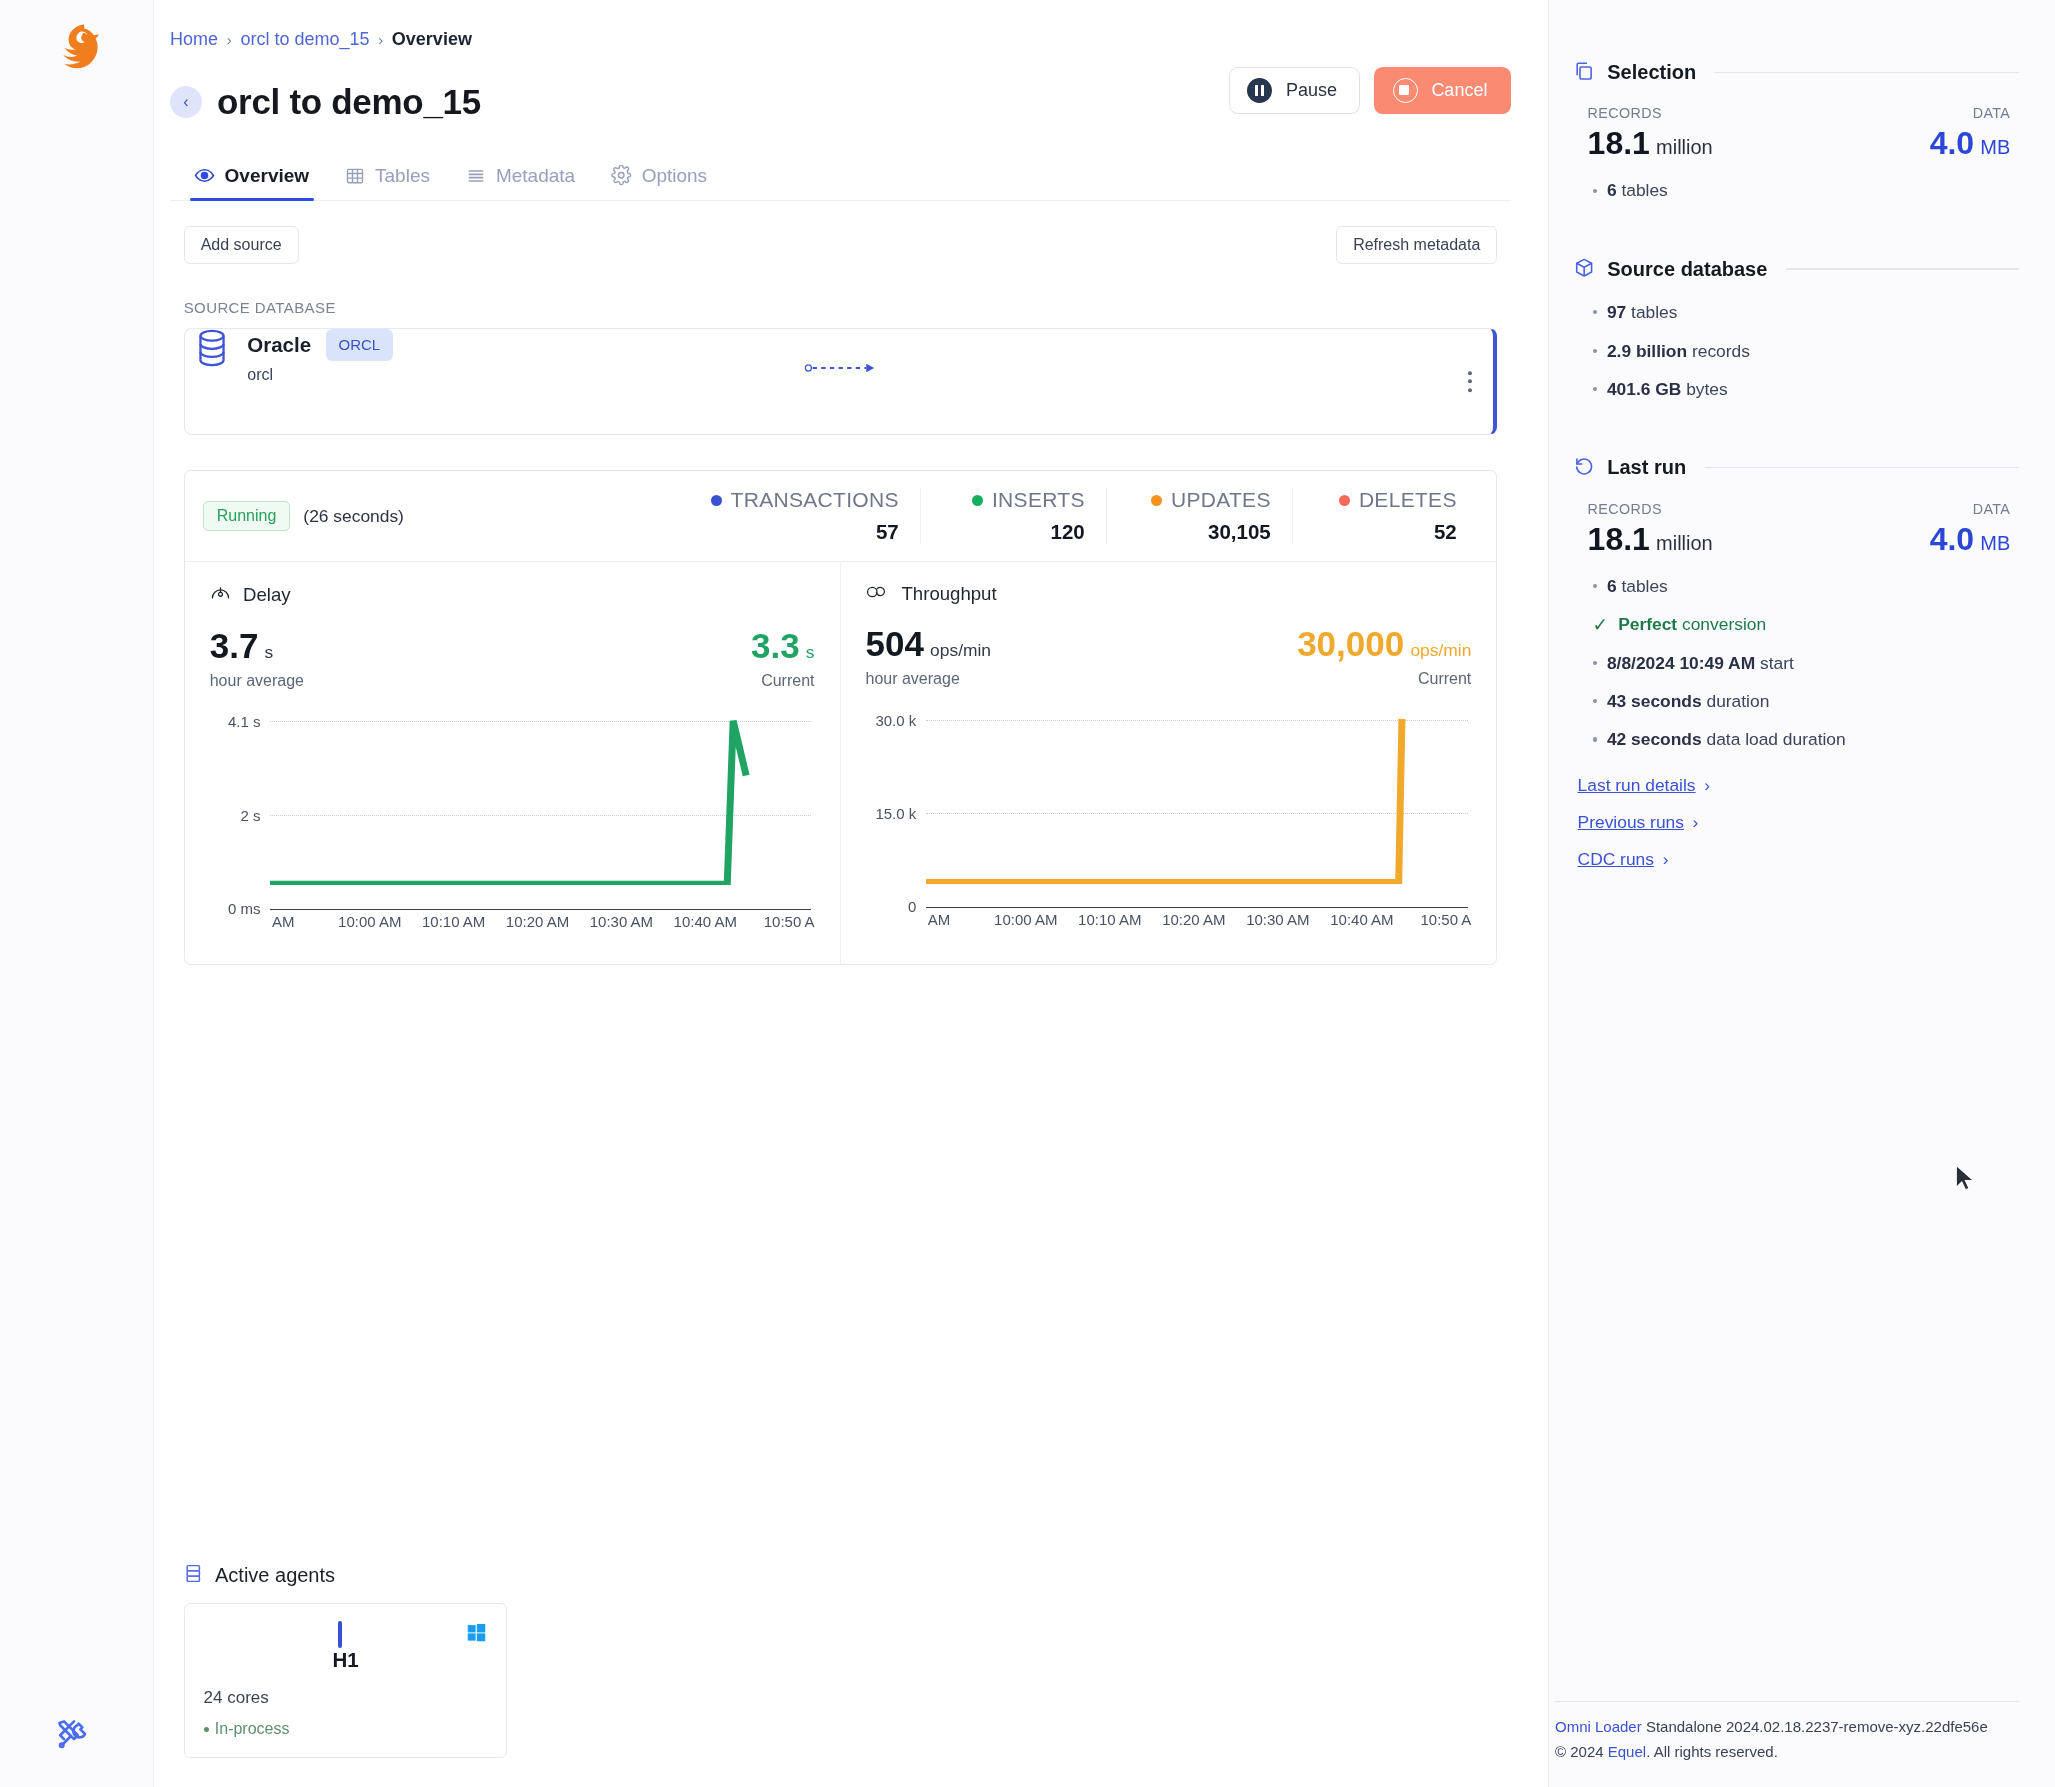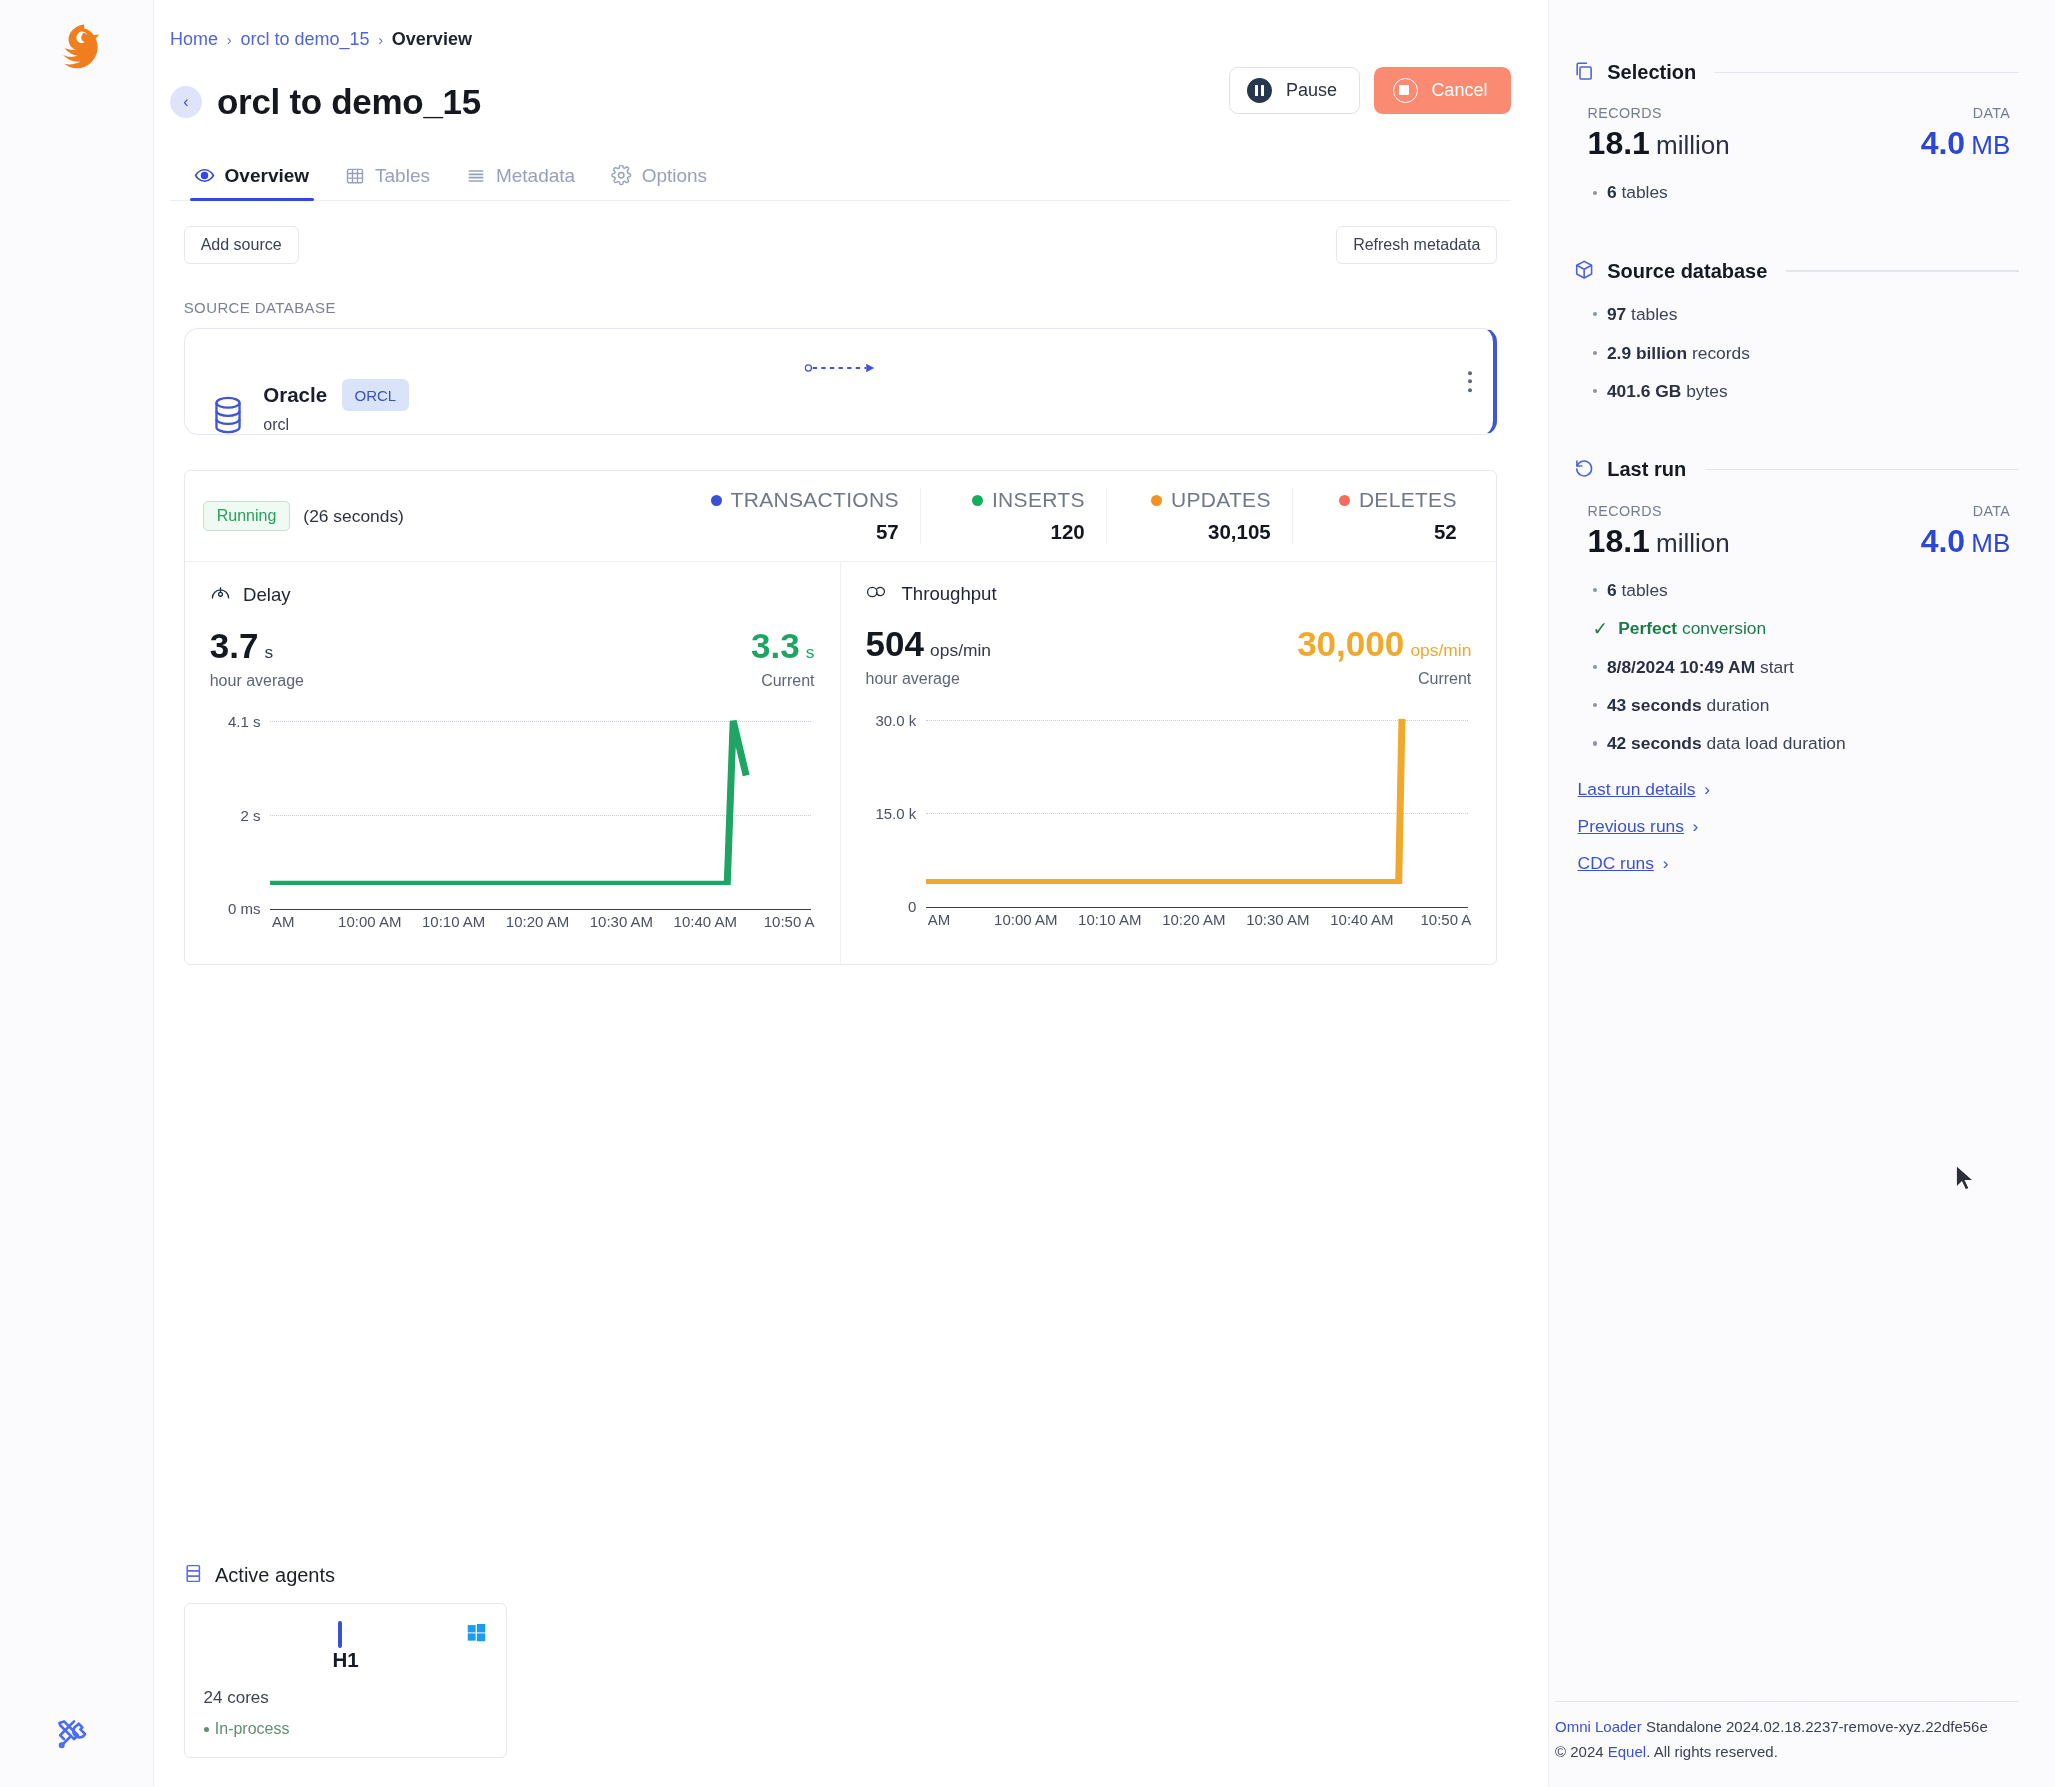--- a/index.html
+++ b/index.html
@@ -82,22 +82,22 @@
     background:#fff; border:1.2px solid #e3e6ee; border-radius: 6.2px;
     padding: 8.7px 16px; font-size: 16px; color:#3a4252; cursor:pointer;
   }
 
   
   .db-section { display:flex; gap: 0; padding: 0 13.7px; margin-top: 35px; }
   .db-col { flex: 1 1 50%; min-width:0; }
   .db-col.right { padding-left: 73px; }
   .db-label { font-size: 15px; letter-spacing: 0.4px; color:#7a8294; margin-bottom: 12.4px; }
   .db-card {
-    background:#fff; border:1.2px solid #e5e8f0; border-radius: 14px;
-    height: 107px; display:flex; align-items:flex-end; padding: 0 26px; position:relative;
+    background:#fff; border:1.2px solid #e5e8f0; border-radius: 8px;
+    height: 107px; display:flex; align-items:flex-start; padding: 0 10px; position:relative;
   }
   .db-card.source { border-right: 4.3px solid #3f55d8; }
   .db-card.target { border-left: 4.3px solid #f2822d; }
   .db-icon { width: 34px; height: 38px; flex:0 0 34px; margin-right: 18.6px; }
   .db-text-wrap { display:flex; flex-direction: column; gap: 5px; }
   .db-title-line { display:flex; align-items:center; gap: 15px; }
   .db-name { font-size: 20.5px; font-weight: 700; color: #1a1f2b; }
   .db-badge { background:#d9e4fb; color:#3a52c6; font-size:15px; padding: 7.4px 12.4px; border-radius: 6.2px; }
   .db-sub { font-size: 16px; color:#3b445a; }
   .db-kebab { position:absolute; right: 21px; top:50%; transform:translateY(-50%); display:flex; flex-direction:column; gap:4.3px; cursor:pointer;}
@@ -175,21 +175,21 @@
   }
   .sec-head { display:flex; align-items:center; gap:12.4px; margin-bottom: 21px; }
   .sec-title { font-size: 20px; font-weight:600; color:#141922; white-space:nowrap; }
   .sec-rule { flex:1 1 auto; height:1.2px; background:#e2e5ee; margin-left: 6.2px; }
   .kpi-row { display:flex; justify-content:space-between; align-items:flex-start; padding: 0 8.7px 0 15px; }
   .kpi { display:flex; flex-direction:column; }
   .kpi.right { align-items:flex-end; }
   .kpi-label { font-size:14.3px; color:#747d90; letter-spacing:0.4px; margin-bottom:6.2px;}
   .kpi-value { display:flex; align-items:baseline; gap:6.2px; }
   .kpi-num { font-size:32px; font-weight:700; color:#111621; line-height:1; }
-  .kpi-unit { font-size:26px; color:#2a3040;text-align:right; }
+  .kpi-unit { font-size:20px; color:#2a3040;text-align:right; }
   .kpi-num.blue { color:#2c46d6; }
   .kpi-unit.blue { color:#2c46d6; }
   .bullets { margin-top: 21px; padding-left: 20px; }
   .bullet { display:flex; align-items:baseline; gap:10px; font-size:17.4px; color:#3c445a; margin-bottom: 17.4px; }
   .bullet .b-dot { width:4.3px; height:4.3px; border-radius:50%; background:#8b93a8; flex:0 0 4.3px; position:relative; top:-3.7px;}
   .bullet b { color:#2a3146; font-weight:700; }
   .bullet.check { color:#1f7a4a; }
   .bullet.check b { color:#1f7a4a; }
   .check-mark { color:#1f7a4a; font-size:18.6px; line-height:1; position:relative; top:1.2px;}
   .sec-gap { height: 38px; }

